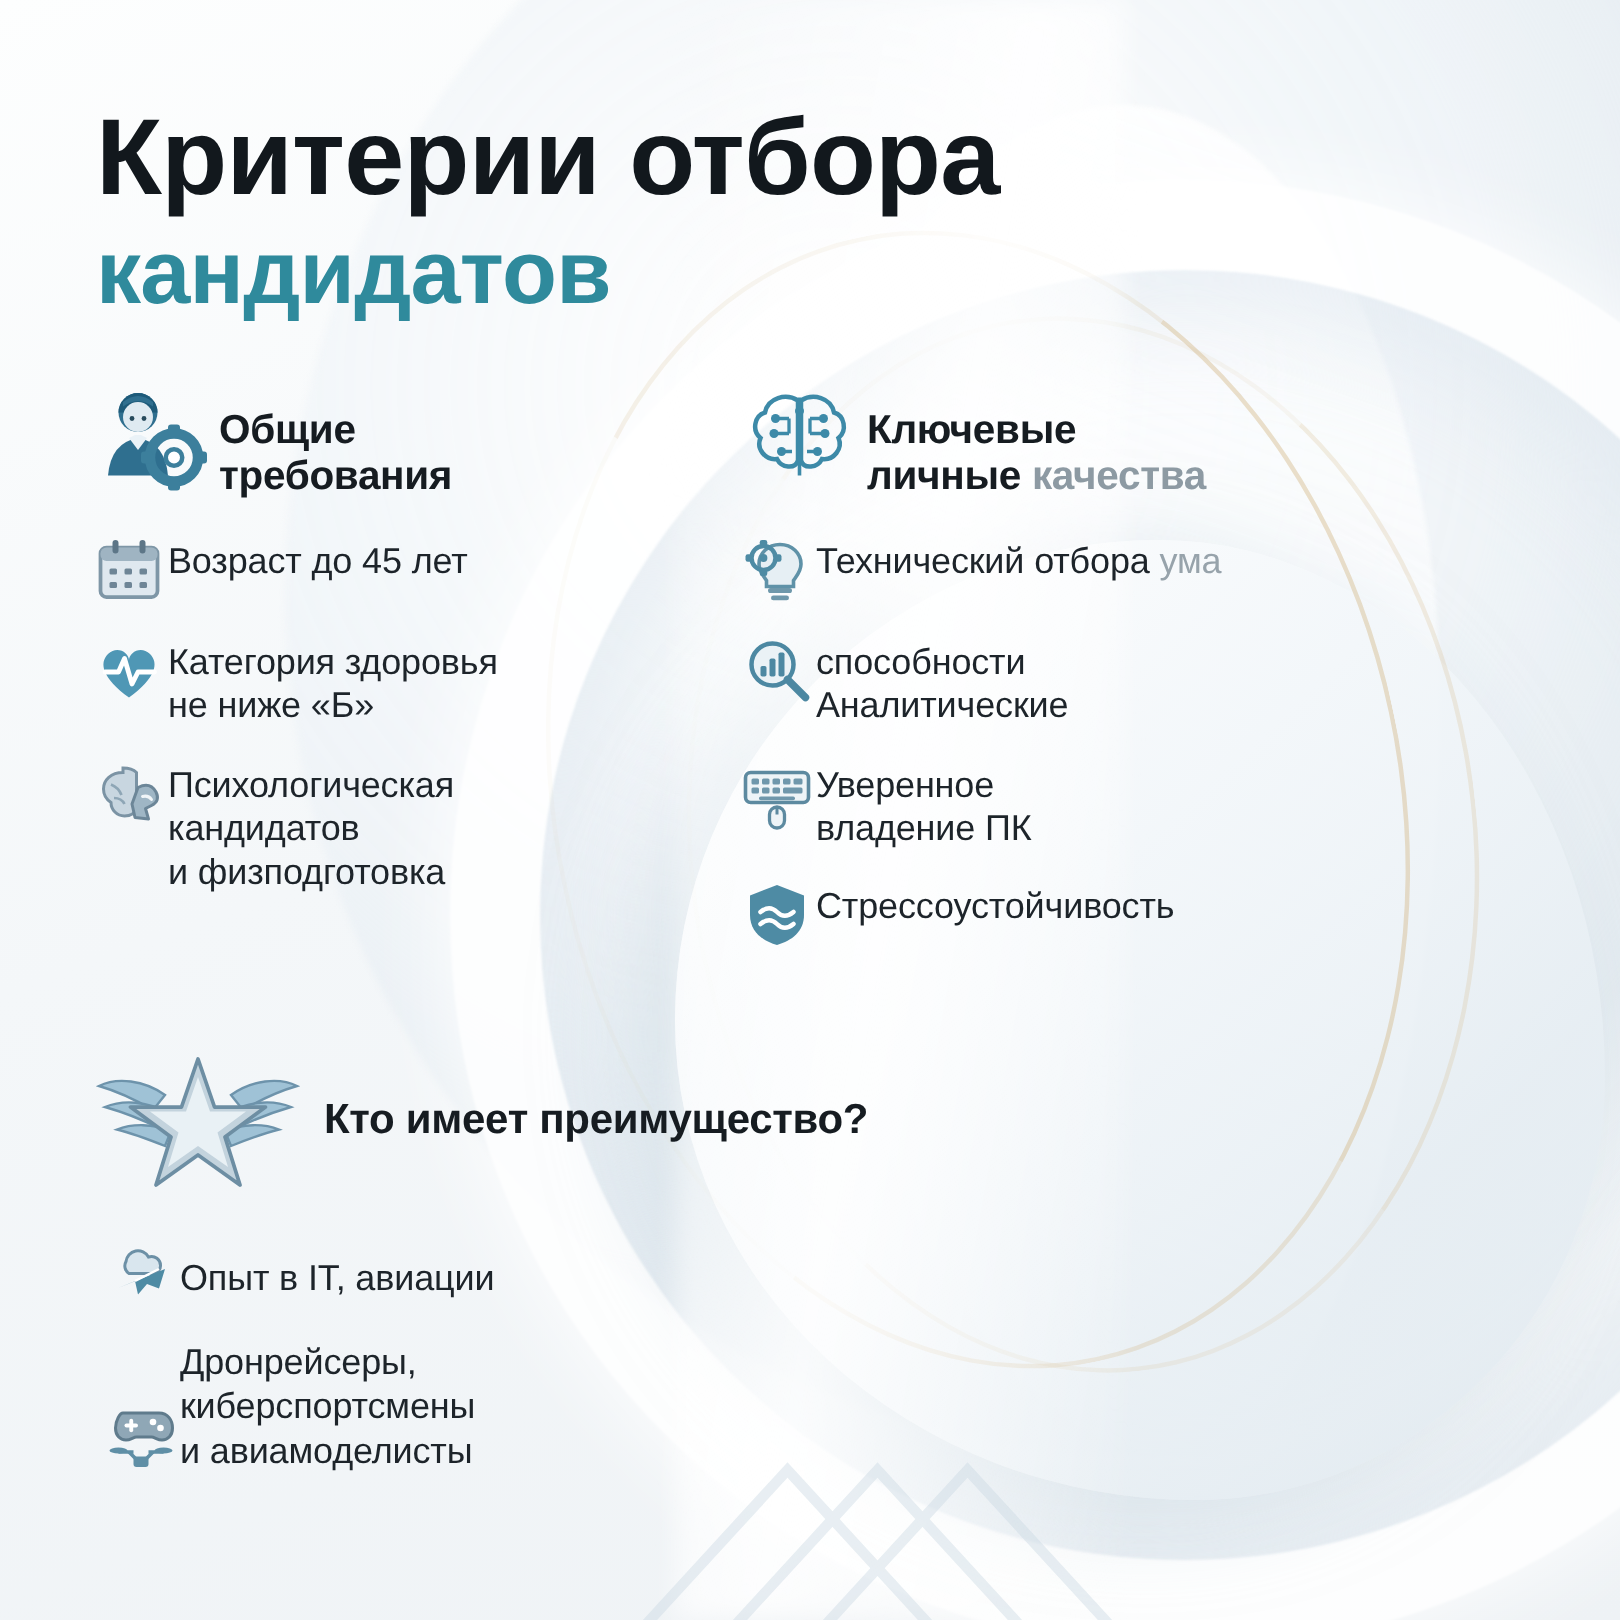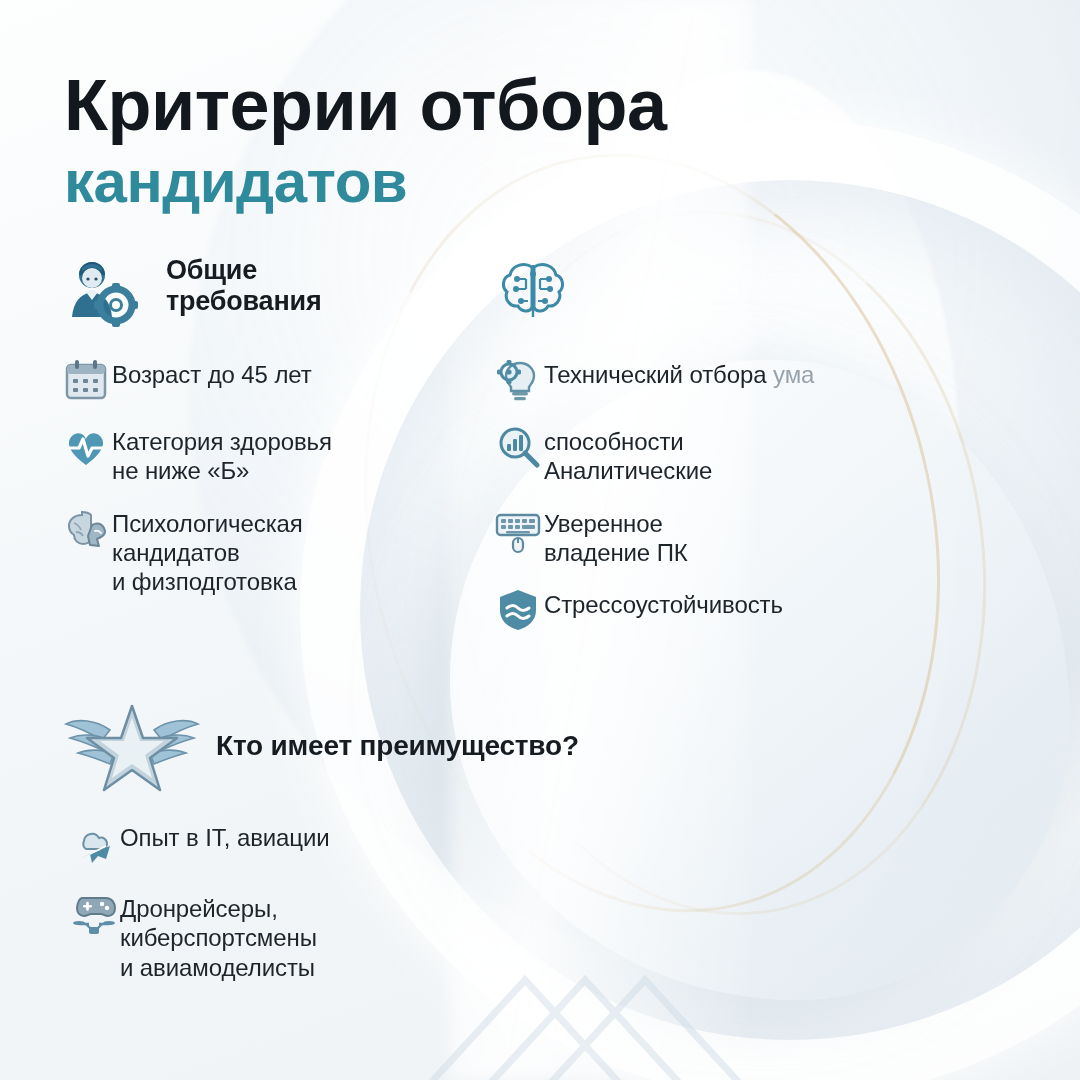--- a/index.html
+++ b/index.html
@@ -137,22 +137,22 @@
     left: 62px;
     top: 255px;
     width: 840px;
     display: flex;
     gap: 32px;
   }
   .col { width: 400px; }
 
   .sec-head {
     display: flex;
-    align-items: flex-start;
-    gap: 26px;
+    align-items: flex-end;
+    gap: 6px;
     margin-bottom: 22px;
   }
   .sec-head .hicon { flex: 0 0 auto; width: 78px; height: 78px; }
   .sec-head .htext {
     font-size: 27px;
     font-weight: 700;
     color: #161c21;
     line-height: 1.14;
     letter-spacing: -0.2px;
   }
@@ -188,21 +188,21 @@
   }
   .adv-head .hicon { flex: 0 0 auto; width: 140px; height: 92px; }
   .adv-head .htext {
     font-size: 28px;
     font-weight: 700;
     color: #161c21;
     letter-spacing: -0.2px;
     text-align: right;
   }
   .adv-items { padding-left: 8px; }
-  .adv-items .item { margin-bottom: 22px; }
+  .adv-items .item { margin-bottom: 22px; align-items: flex-end; }
 
   svg { display: block; overflow: visible; }
 </style>
 </head>
 <body>
 
 <div class="poster">
 
   <div class="bg-layer">
     <div class="swoosh-a"></div>
@@ -319,20 +319,24 @@
               <circle cx="23" cy="24" r="3"></circle>
               <circle cx="22" cy="34" r="3"></circle>
               <circle cx="55" cy="24" r="3"></circle>
               <circle cx="56" cy="34" r="3"></circle>
               <circle cx="27" cy="46" r="3"></circle>
               <circle cx="51" cy="46" r="3"></circle>
               <circle cx="39" cy="19" r="3"></circle>
             </g>
             <path d="M39 10 v52" stroke="#3d8aa8" stroke-width="2.4"></path>
           </svg>
+          <div class="htext">
+            <div>Ключевые</div>
+            <div><span>личные </span><span class="dim">качества</span></div>
+          </div>
         </div>
 
         <div class="item">
           <svg class="iicon" viewBox="0 0 48 48">
             <path d="M26 7 c-8 0 -14 6 -14 13 c0 5 3 8 5 11 l0 4 h18 l0 -4 c2 -3 5 -6 5 -11 c0 -7 -6 -13 -14 -13 z" fill="#e6eff4" stroke="#5f92a8" stroke-width="2.4"></path>
             <rect x="18" y="36" width="16" height="3.4" rx="1.7" fill="#6f98ab"></rect>
             <rect x="20" y="41" width="12" height="3.2" rx="1.6" fill="#6f98ab"></rect>
             <circle cx="15" cy="16" r="8" fill="none" stroke="#4e8ba4" stroke-width="3"></circle>
             <circle cx="15" cy="16" r="2.6" fill="#4e8ba4"></circle>
             <g fill="#4e8ba4">

